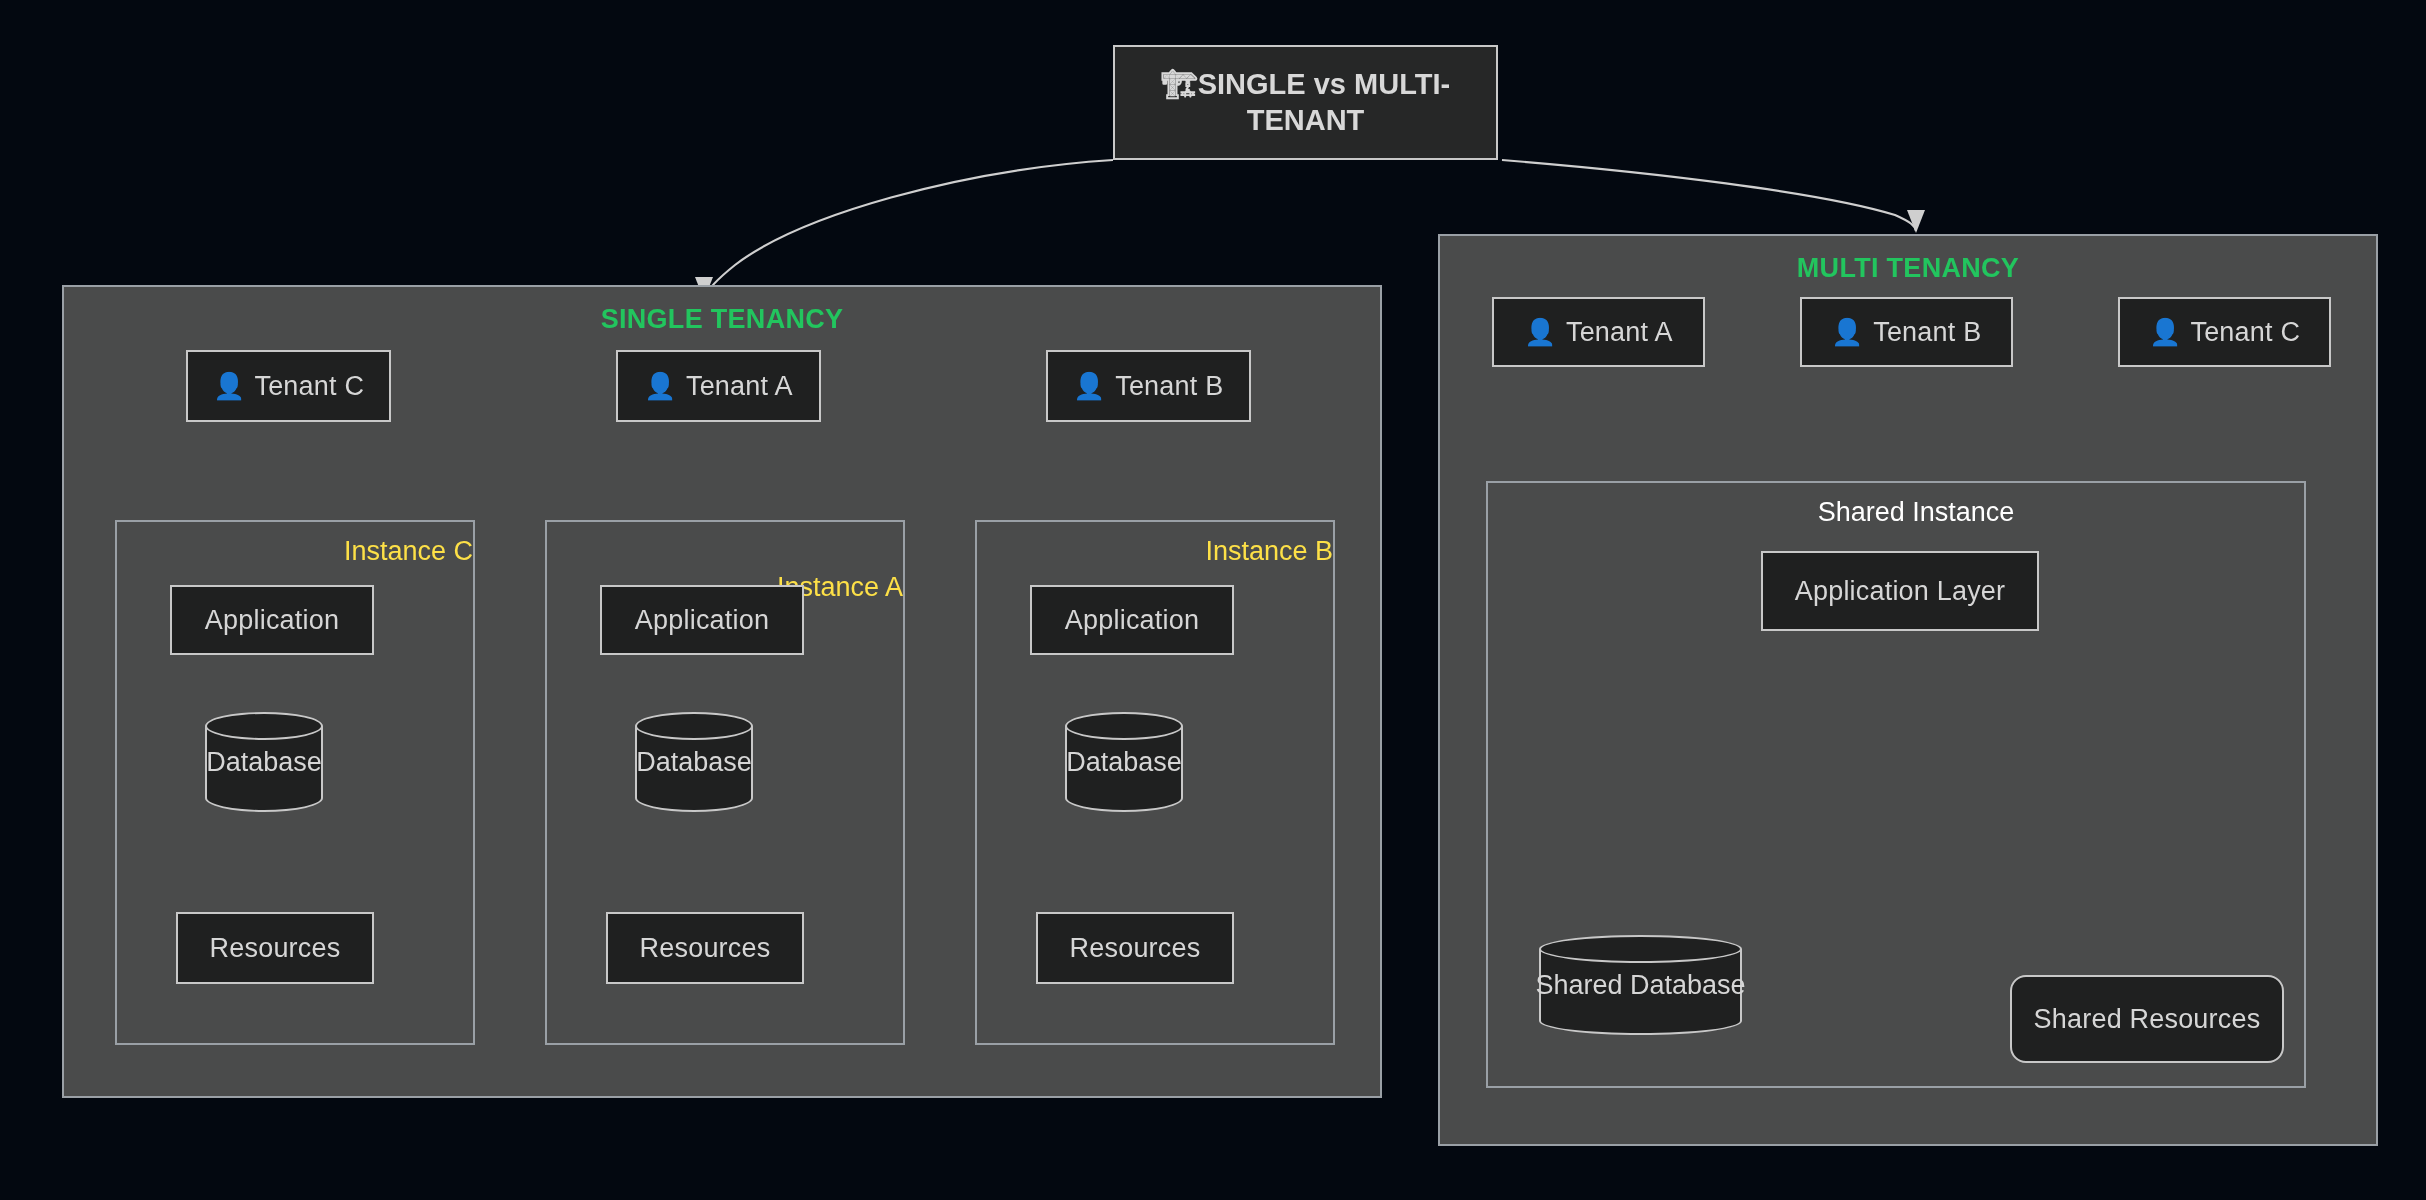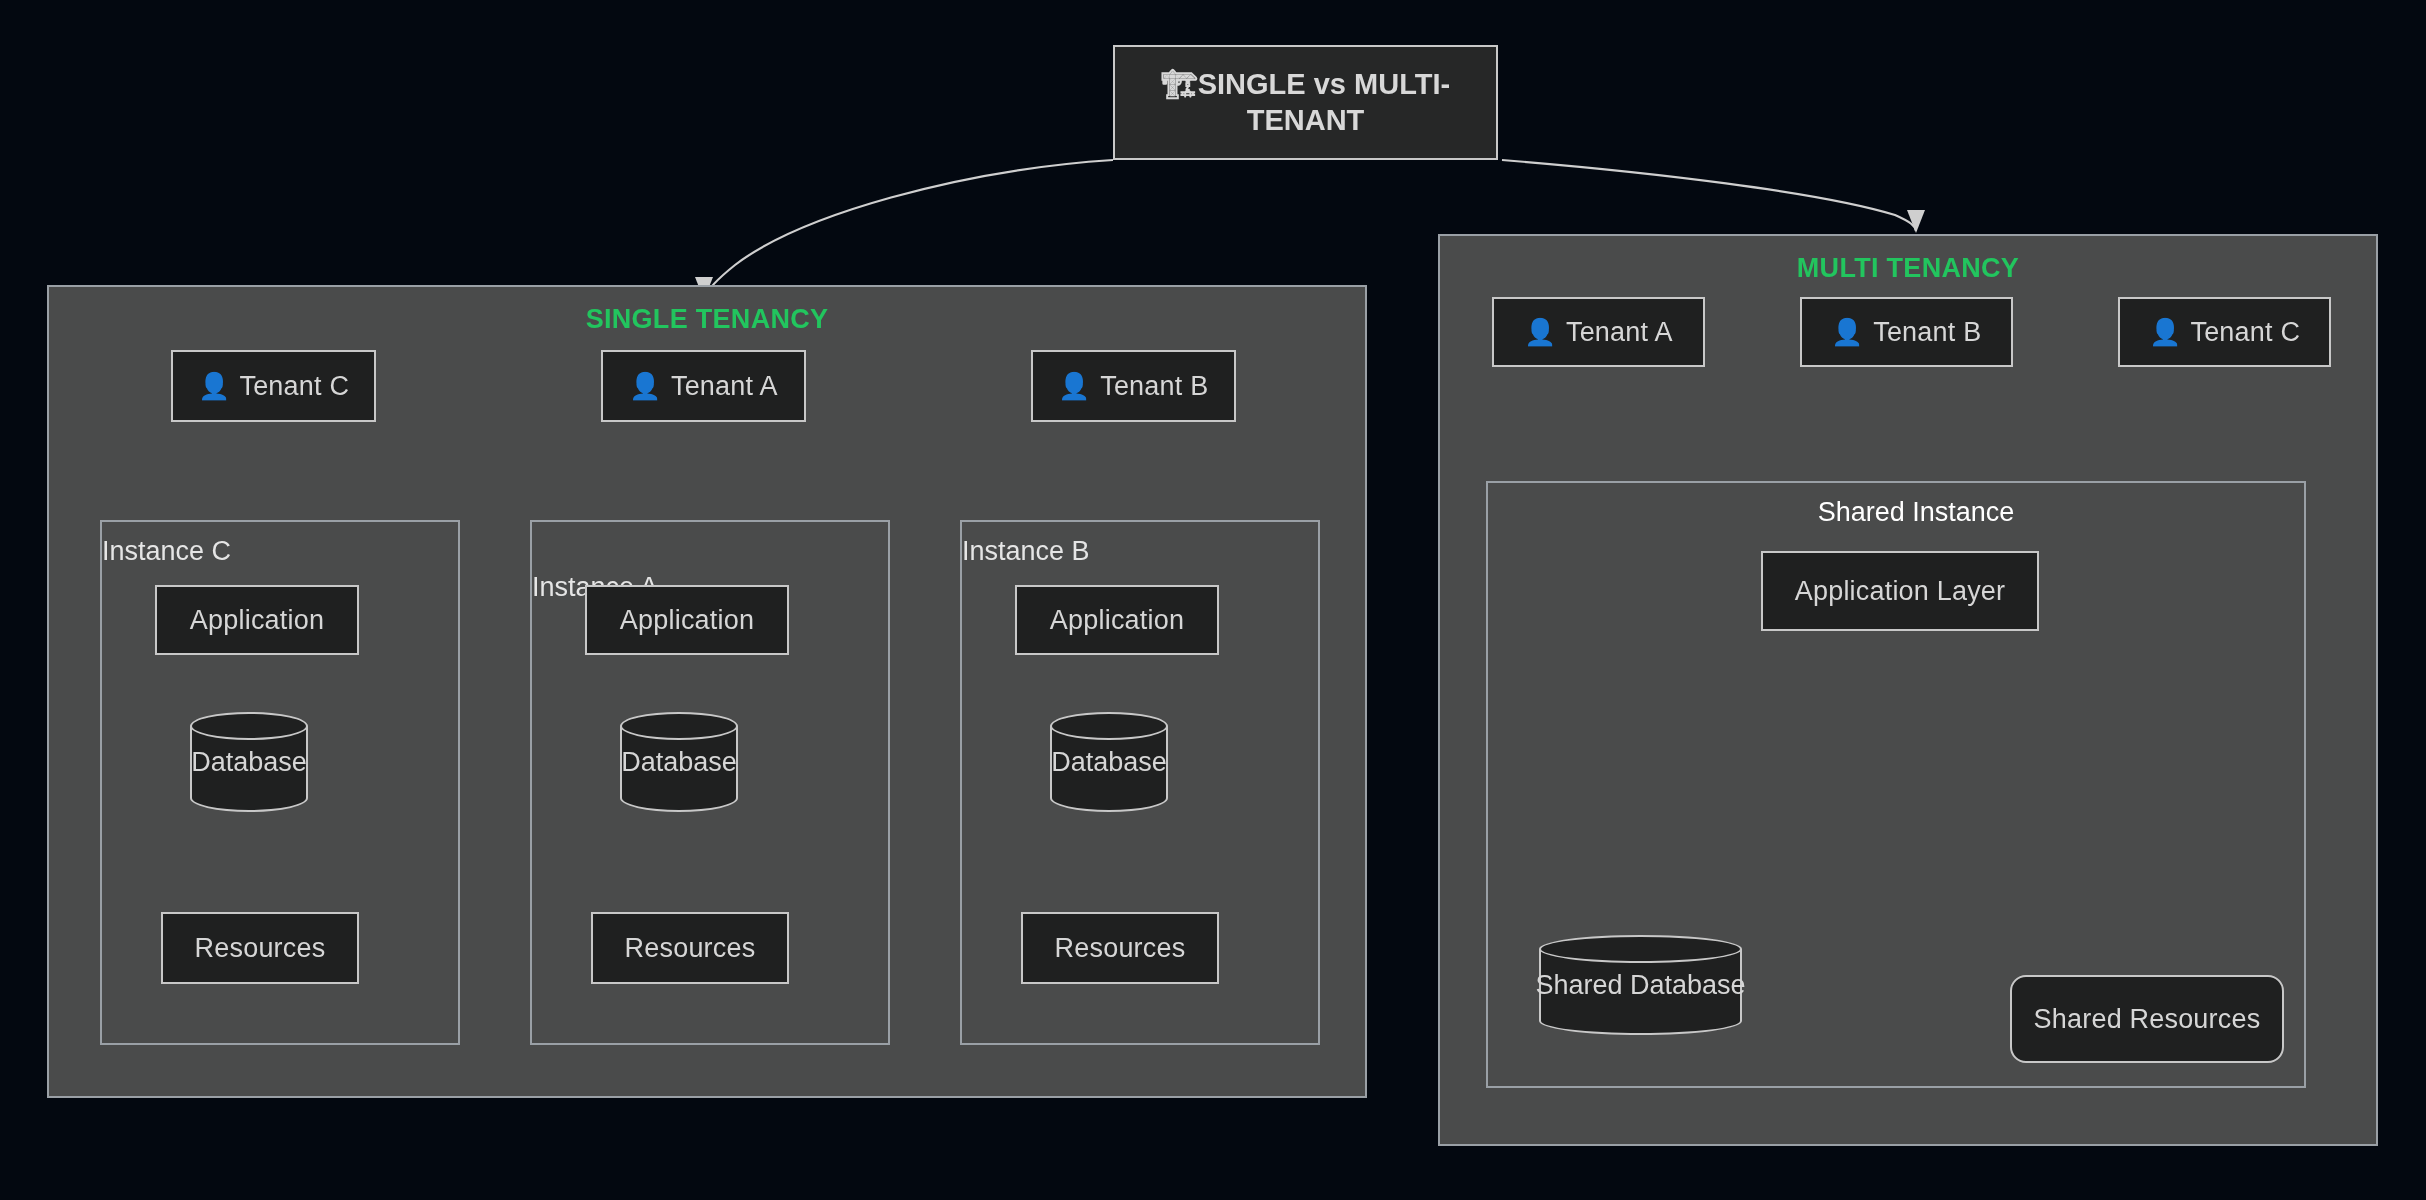--- a/index.html
+++ b/index.html
@@ -47,22 +47,22 @@
   
   .subcluster{
     position:absolute;
     background:#4a4b4b;
     border:2px solid #9aa0a6;
     box-sizing:border-box;
   }
   .subcluster > .sub-title{
     position:absolute;
     left:0;right:0;
-    text-align:left;
-    color:#e5e5e5;
+    text-align:right;
+    color:#fde047;
     font-weight:normal;
     font-size:27px;
   }
   .shared-title{
     position:absolute;left:0;right:0;text-align:center;
     color:#ffffff;font-weight:normal;font-size:27px;
   }
 
   
   .title-node{
@@ -157,21 +157,21 @@
     <path d="M1966,805 C 2020,820 2088,850 2116,890 C 2133,913 2139,920 2141,925"></path>
     <polygon points="2142,932 2133,909 2151,909"></polygon>
   </svg>
 
   <div class="title-node" style="left:1113px;top:45px;width:385px;height:115px;">
     <span>
       <span class="emoji">🏗</span><span>SINGLE vs MULTI-TENANT</span>
     </span>
   </div>
 
-  <div class="cluster" style="left:47px;top:285px;width:1320px;height:813px;">
+  <div class="cluster" style="left:62px;top:285px;width:1320px;height:813px;">
     <div class="cluster-title" style="top:17px;">SINGLE TENANCY</div>
 
     <div class="node" style="left:122px;top:63px;width:205px;height:72px;">
       <span class="emoji">👤</span>
       <span>Tenant C</span>
     </div>
 
     <div class="subcluster" style="left:51px;top:233px;width:360px;height:525px;">
       <div class="sub-title" style="top:14px;">Instance C</div>
 

